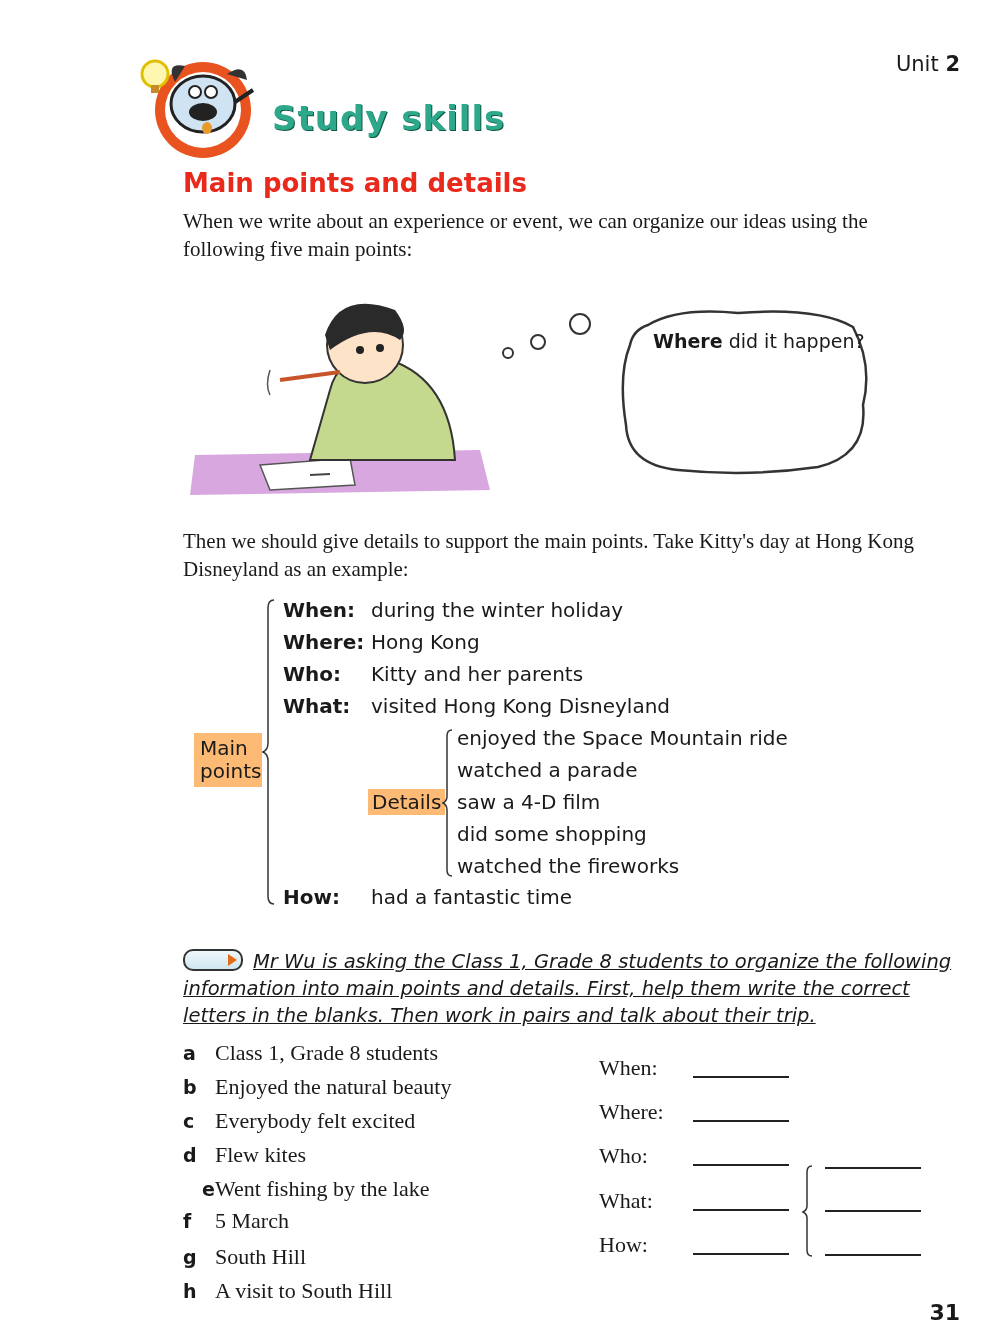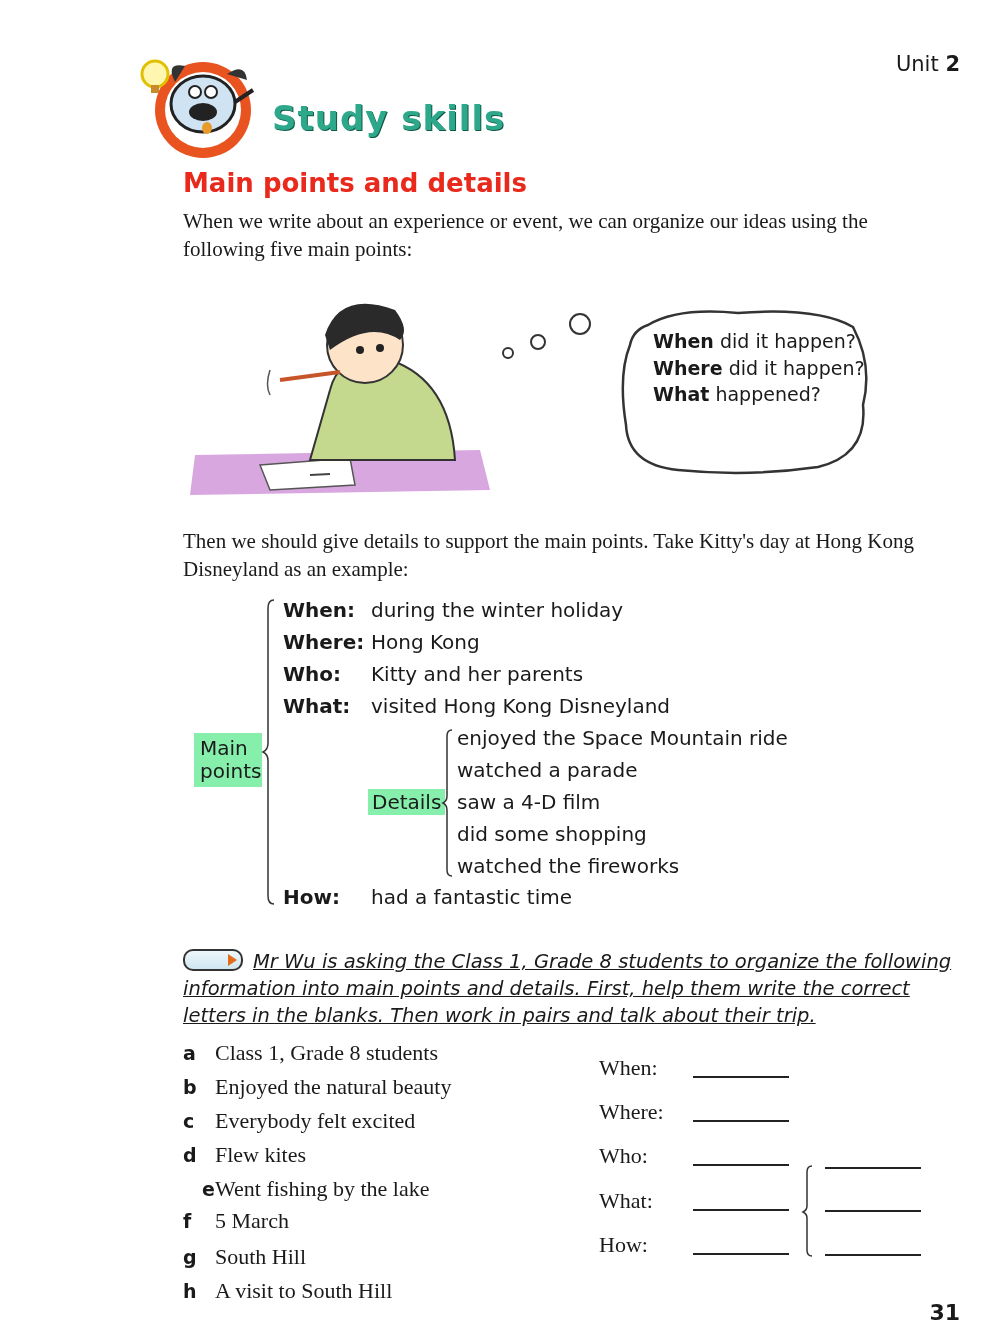--- a/index.html
+++ b/index.html
@@ -20,21 +20,21 @@
   .p2 { top: 527px; }
   .illus { left: 190px; top: 290px; width: 420px; height: 220px; }
   .bubble { left: 618px; top: 305px; width: 255px; height: 172px; }
   .bubble-text { left: 653px; top: 328px; font-size: 19px; line-height: 26.5px; font-family: "DejaVu Sans", sans-serif; }
   .bubble-text b { font-weight: bold; }
   .tree { font-size: 20px; }
   .row { position: absolute; white-space: nowrap; }
   .key { position: absolute; left: 283px; font-weight: bold; }
   .val { position: absolute; left: 371px; }
   .det { position: absolute; left: 457px; }
-  .tag { background: #86efac; padding: 2px 6px; }
+  .tag { background: #fdba74; padding: 2px 6px; }
   .instr { left: 183px; top: 948px; width: 770px; font-size: 19.5px; line-height: 27px; font-style: italic; text-decoration: underline; }
   .pill { display: inline-block; width: 56px; height: 18px; border: 2px solid #333; border-radius: 10px;
     background: linear-gradient(#eef7fb, #cfe6f0); vertical-align: -3px; margin-right: 10px; position: relative; }
   .pill::after { content: ""; position: absolute; right: 4px; top: 3px; border-left: 9px solid #e36b1a;
     border-top: 6px solid transparent; border-bottom: 6px solid transparent; }
   .items { left: 183px; top: 1040px; font-size: 22px; }
   .item { position: absolute; left: 0; white-space: nowrap; }
   .item .letter { display: inline-block; width: 32px; font-weight: bold; font-family: "DejaVu Sans", sans-serif; font-size: 19px; }
   .blanks { left: 599px; top: 1052px; font-size: 22px; }
   .blank-row { position: absolute; left: 0; white-space: nowrap; }
@@ -82,23 +82,21 @@
   <path d="M80 80 Q75 95 80 105" stroke="#555" stroke-width="1.5" fill="none"></path>
   <circle cx="318" cy="63" r="5" fill="none" stroke="#333" stroke-width="2"></circle>
   <circle cx="348" cy="52" r="7" fill="none" stroke="#333" stroke-width="2"></circle>
   <circle cx="390" cy="34" r="10" fill="none" stroke="#333" stroke-width="2"></circle>
 </svg>
 
 <svg class="abs bubble" viewBox="0 0 255 172">
   <path d="M30 20 Q60 2 120 8 Q200 2 235 22 Q255 60 245 100 Q250 150 200 162 Q130 172 60 165 Q10 160 8 120 Q0 70 12 40 Q15 25 30 20 Z" fill="#ffffff" stroke="#333" stroke-width="2.5"></path>
 </svg>
 <div class="abs bubble-text">
-  <div><b>When</b><span> did it happen?</span></div>
   <div><b>Where</b><span> did it happen?</span></div>
-  <div><b>What</b><span> happened?</span></div>
 </div>
 
 <div class="abs para p2 serif">Then we should give details to support the main points. Take Kitty's day at Hong Kong Disneyland as an example:</div>
 
 <div class="tree">
   <div class="abs tag" style="left:194px; top:733px; line-height:23px; padding:4px 6px; width:56px;">
     <div>Main</div>
     <div>points</div>
   </div>
   <svg class="abs" style="left:262px; top:598px;" width="16" height="308">

